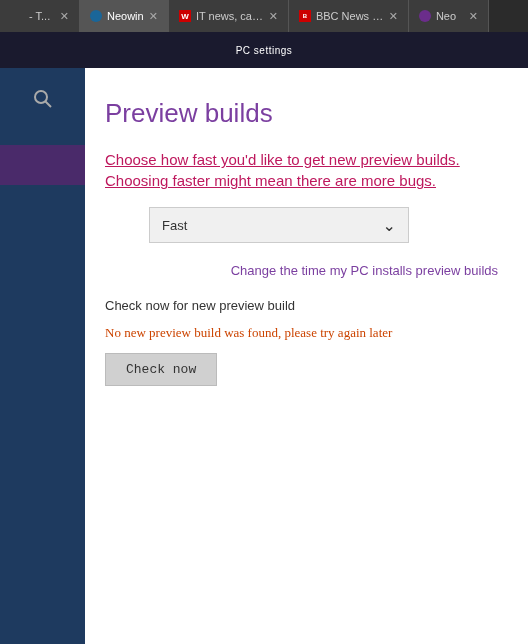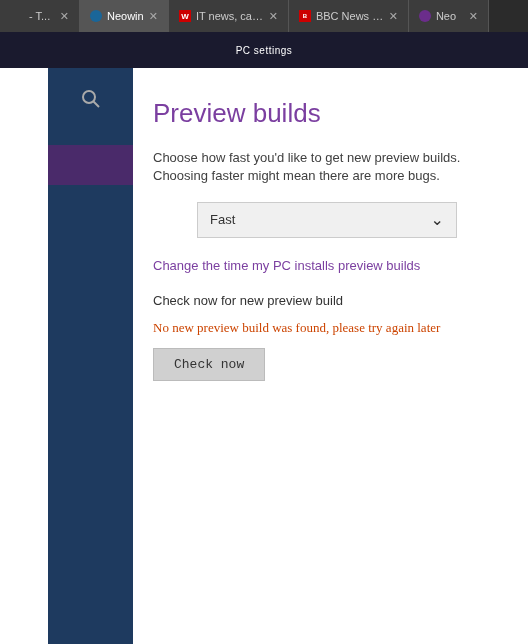--- a/index.html
+++ b/index.html
@@ -120,21 +120,20 @@
       color: #fff;
       font-size: 10px;
       font-weight: 400;
       letter-spacing: 0.5px;
     }
 
     
     .main-layout {
       display: flex;
       height: calc(644px - 32px - 36px);
-      padding-left: 48px;
     }
 
     
     .sidebar {
       width: 85px;
       background: #1e3a5f;
       display: flex;
       flex-direction: column;
       align-items: center;
       padding-top: 20px;
@@ -163,24 +162,25 @@
 
     .page-title {
       font-size: 26px;
       font-weight: 300;
       color: #7b3fa0;
       margin-bottom: 20px;
       line-height: 1.2;
     }
 
     .description-text {
-      font-size: 13px;
-      color: #404040;
+      font-size: 15px;
+      color: #be185d;
       margin-bottom: 16px;
       line-height: 1.4;
+      text-decoration: underline;
     }
 
     .dropdown-container {
       margin-bottom: 20px;
     }
 
     .dropdown {
       width: 260px;
       height: 36px;
       border: 1px solid #ccc;
@@ -200,20 +200,21 @@
       color: #333;
     }
 
     .link-text {
       color: #7b3fa0;
       font-size: 13px;
       text-decoration: none;
       cursor: pointer;
       margin-bottom: 20px;
       display: block;
+      text-align: right;
     }
 
     .check-section {
       margin-top: 4px;
     }
 
     .check-label {
       font-size: 13px;
       color: #333;
       margin-bottom: 12px;

